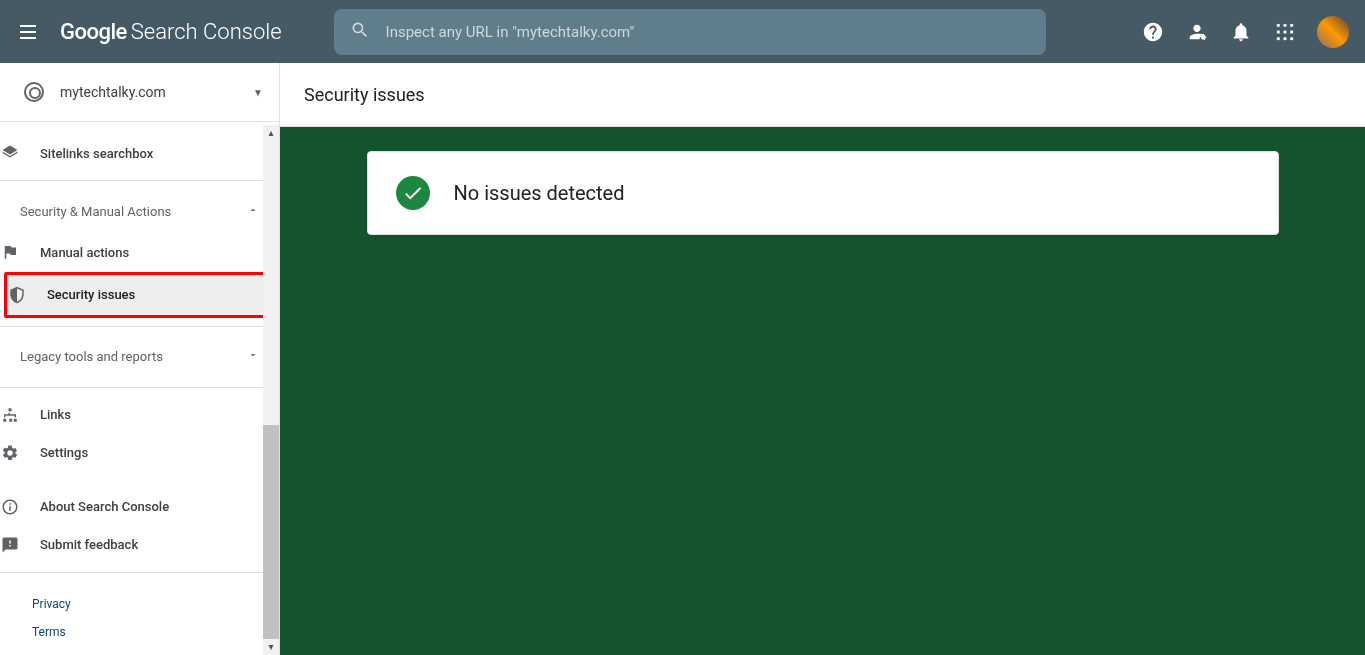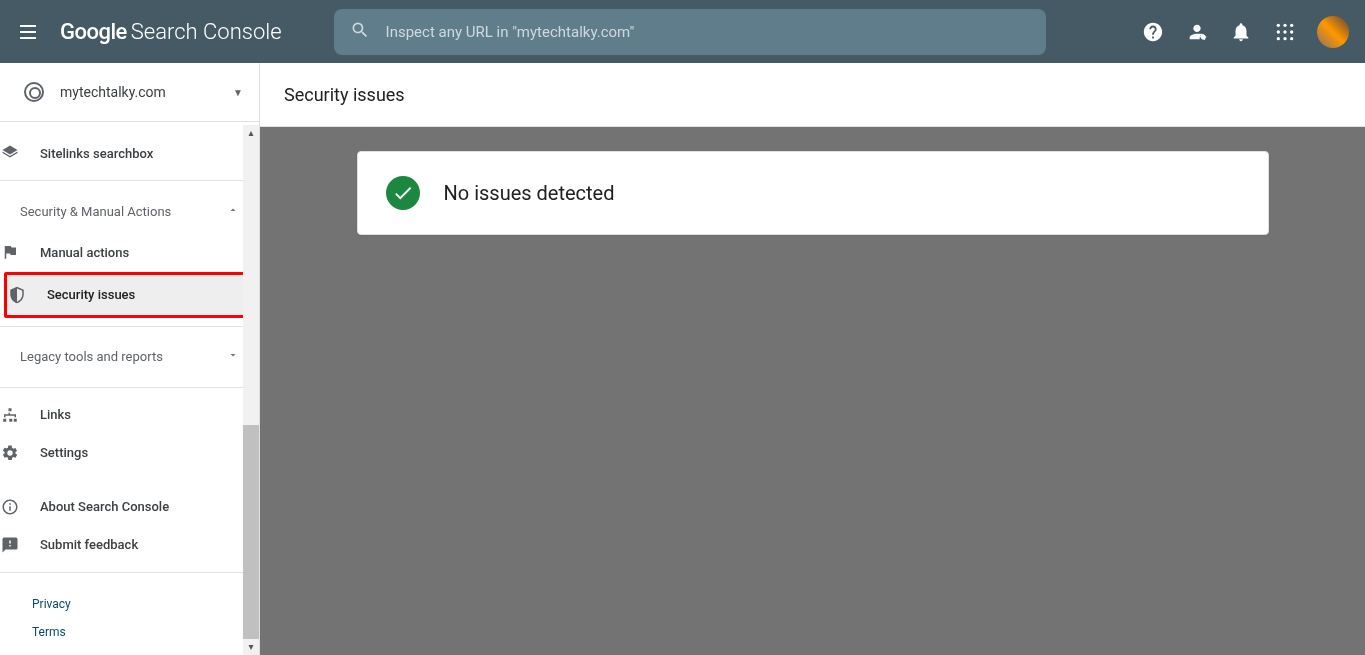--- a/index.html
+++ b/index.html
@@ -15,21 +15,21 @@
 .search-icon svg { fill: #cfd8dc; }
 .search-input { flex: 1; background: transparent; border: none; outline: none; color: #fff; font-size: 15px; }
 .search-input::placeholder { color: #cfd8dc; }
 .header-actions { display: flex; align-items: center; gap: 20px; margin-left: auto; padding-left: 24px; }
 .header-icon { width: 24px; height: 24px; cursor: pointer; display: flex; align-items: center; justify-content: center; }
 .header-icon svg { fill: #fff; }
 .avatar { width: 32px; height: 32px; border-radius: 50%; background: linear-gradient(45deg, #8d6e63, #ff9800, #5d4037); cursor: pointer; }
 
 .body-wrap { display: flex; height: calc(655px - 63px); }
 
-.sidebar { width: 260px; border-right: 1px solid #e0e0e0; background: #fff; display: flex; flex-direction: column; font-size: 13px; color: #3c4043; position: relative; }
+.sidebar { width: 280px; border-right: 1px solid #e0e0e0; background: #fff; display: flex; flex-direction: column; font-size: 13px; color: #3c4043; position: relative; }
 .scrollbar { position: absolute; right: 0; top: 62px; bottom: 0; width: 16px; background: #f1f1f1; display:flex; flex-direction:column; }
 .scrollbar .arrow { height: 16px; text-align:center; font-size:10px; color:#555; line-height:16px; cursor:pointer; }
 .scrollbar .thumb { position:absolute; top:300px; bottom:16px; width:16px; background:#c0c0c0; }
 
 .property { height: 62px; border-bottom: 1px solid #e0e0e0; display: flex; align-items: center; padding: 0 16px 0 24px; cursor: pointer; gap: 16px; }
 .property .globe { width: 20px; height: 20px; border: 2px solid #5f6368; border-radius: 50%; position: relative; }
 .property .globe::before { content:''; position:absolute; width:8px; height:8px; border:2px solid #5f6368; border-radius:50%; top:3px; left:3px; }
 .property .label { flex: 1; font-size: 14px; color: #3c4043; }
 .property .caret { color: #5f6368; font-size: 10px; }
 
@@ -41,21 +41,21 @@
 .divider { height: 1px; background: #e0e0e0; margin: 8px 0; }
 .nav-item.active { background: #eeeeee; color: #202124; }
 .highlight-box { border: 3px solid #ff0000; margin: 0 4px; border-radius: 2px; }
 
 .footer-links { padding: 16px 32px; display:flex; gap:14px; font-size:12px; color:#0c4a6e;flex-direction:column; }
 .footer-links span { cursor:pointer; }
 
 .main { flex: 1; display: flex; flex-direction: column; }
 .main-header { height: 64px; border-bottom: 1px solid #e0e0e0; display: flex; align-items: center; padding: 0 24px; box-shadow: 0 1px 2px rgba(0,0,0,0.05); }
 .main-title { font-size: 18px; color: #202124; font-weight: 400; }
-.content { flex: 1; background: #737373; padding: 24px; }
+.content { flex: 1; background: #14532d; padding: 24px; }
 .card { max-width: 912px; margin: 0 auto; background: #fff; border: 1px solid #e0e0e0; border-radius: 4px; padding: 24px 28px; display: flex; align-items: center; gap: 24px; box-shadow: 0 1px 2px rgba(60,64,67,.1); }
 .check-circle { width: 34px; height: 34px; border-radius: 50%; background: #1b873f; display: flex; align-items: center; justify-content: center; flex-shrink: 0; }
 .check-circle svg { fill: #fff; }
 .card-text { font-size: 20px; color: #202124; }
 </style>
 </head>
 <body>
 
 <div class="header">
   <div class="menu-btn">

